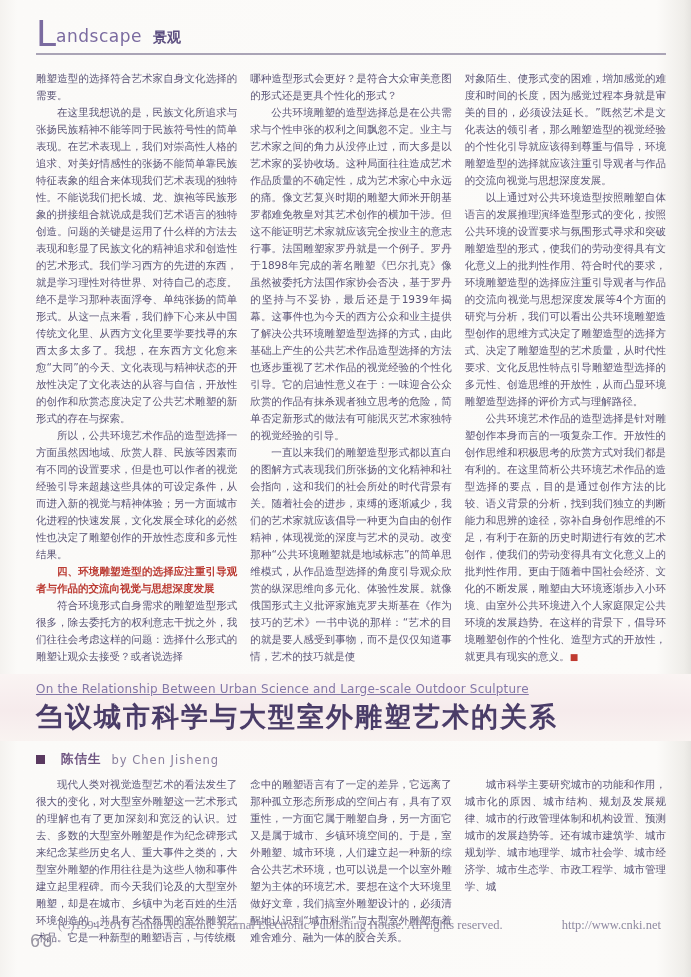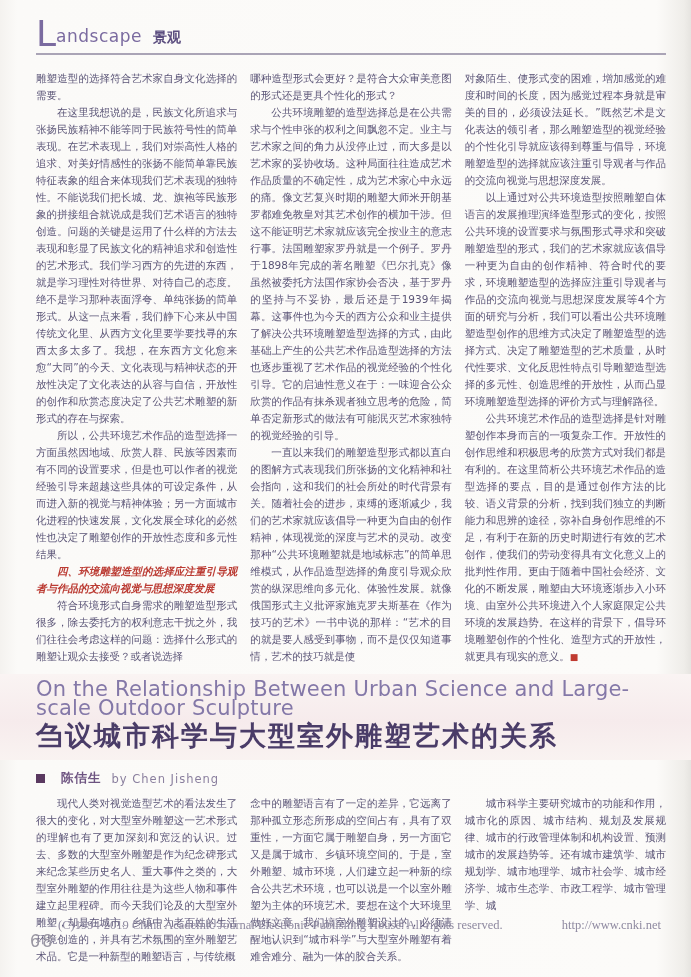--- a/index.html
+++ b/index.html
@@ -24,31 +24,31 @@
   .header-rule{border:0;border-top:2px solid #aaa4b6;margin:5px 0 0 0;}
 
   
   .cols{display:flex;gap:13px;margin-top:15px;}
   .col{flex:1 1 0;min-width:0;}
   .col p{
     margin:0;font-size:10.5px;line-height:17px;color:#5b5577;
     text-align:justify;word-break:break-all;
   }
   .col p.ind{text-indent:2em;}
-  .col p.heading-red{color:#bb3b33;font-weight:bold;text-indent:2em;font-style:italic;}
+  .col p.heading-red{color:#bb3b33;font-weight:bold;text-indent:2em;}
   .top-sec{height:594px;overflow:hidden;}
   .bottom-sec{height:168px;overflow:hidden;}
   .endmark{color:#c03a30;font-size:9px;}
 
   
   .title-band{
     margin:10px -28px 0 -36px;padding:6px 28px 8px 36px;
     background:linear-gradient(180deg,#faf4f3 0,#f6ebec 55%,#f9f3f1 100%);
   }
-  .title-en{color:#8478a8;font-size:21px;line-height:19px;letter-spacing:.2px;}
+  .title-en{color:#8478a8;font-size:12px;line-height:19px;letter-spacing:.2px;text-decoration:underline;}
   .title-cn{color:#4a3c68;font-size:27px;line-height:32px;font-weight:bold;letter-spacing:2px;margin-top:2px;}
   .author-row{display:flex;align-items:center;margin-top:10px;}
   .author-square{width:9px;height:9px;background:#5a3960;margin-right:8px;}
   .author-name{color:#6d5380;font-size:12.5px;font-weight:bold;letter-spacing:1px;padding-left:8px;}
   .author-by{color:#8a7f9e;font-size:11.5px;margin-left:10px;letter-spacing:1px;}
 
   
   .footer-line{
     position:absolute;left:58px;right:30px;bottom:44px;
     font-family:"Liberation Serif","DejaVu Serif",serif;
@@ -81,21 +81,21 @@
         <p class="heading-red">四、环境雕塑造型的选择应注重引导观者与作品的交流向视觉与思想深度发展</p>
         <p class="ind">符合环境形式自身需求的雕塑造型形式很多，除去委托方的权利意志干扰之外，我们往往会考虑这样的问题：选择什么形式的雕塑让观众去接受？或者说选择</p>
       </div>
       <div class="col">
         <p>哪种造型形式会更好？是符合大众审美意图的形式还是更具个性化的形式？</p>
         <p class="ind">公共环境雕塑的造型选择总是在公共需求与个性申张的权利之间飘忽不定。业主与艺术家之间的角力从没停止过，而大多是以艺术家的妥协收场。这种局面往往造成艺术作品质量的不确定性，成为艺术家心中永远的痛。像文艺复兴时期的雕塑大师米开朗基罗都难免教皇对其艺术创作的横加干涉。但这不能证明艺术家就应该完全按业主的意志行事。法国雕塑家罗丹就是一个例子。罗丹于1898年完成的著名雕塑《巴尔扎克》像虽然被委托方法国作家协会否决，基于罗丹的坚持与不妥协，最后还是于1939年揭幕。这事件也为今天的西方公众和业主提供了解决公共环境雕塑造型选择的方式，由此基础上产生的公共艺术作品造型选择的方法也逐步重视了艺术作品的视觉经验的个性化引导。它的启迪性意义在于：一味迎合公众欣赏的作品有抹杀观者独立思考的危险，简单否定新形式的做法有可能泯灭艺术家独特的视觉经验的引导。</p>
         <p class="ind">一直以来我们的雕塑造型形式都以直白的图解方式表现我们所张扬的文化精神和社会指向，这和我们的社会所处的时代背景有关。随着社会的进步，束缚的逐渐减少，我们的艺术家就应该倡导一种更为自由的创作精神，体现视觉的深度与艺术的灵动。改变那种“公共环境雕塑就是地域标志”的简单思维模式，从作品造型选择的角度引导观众欣赏的纵深思维向多元化、体验性发展。就像俄国形式主义批评家施克罗夫斯基在《作为技巧的艺术》一书中说的那样：“艺术的目的就是要人感受到事物，而不是仅仅知道事情，艺术的技巧就是使</p>
       </div>
       <div class="col">
         <p>对象陌生、使形式变的困难，增加感觉的难度和时间的长度，因为感觉过程本身就是审美的目的，必须设法延长。”既然艺术是文化表达的领引者，那么雕塑造型的视觉经验的个性化引导就应该得到尊重与倡导，环境雕塑造型的选择就应该注重引导观者与作品的交流向视觉与思想深度发展。</p>
-        <p class="ind">以上通过对公共环境造型按照雕塑自体语言的发展推理演绎造型形式的变化，按照公共环境的设置要求与氛围形式寻求和突破雕塑造型的形式，我们的艺术家就应该倡导一种更为自由的创作精神、符合时代的要求，环境雕塑造型的选择应注重引导观者与作品的交流向视觉与思想深度发展等4个方面的研究与分析，我们可以看出公共环境雕塑造型创作的思维方式决定了雕塑造型的选择方式、决定了雕塑造型的艺术质量，从时代性要求、文化反思性特点引导雕塑造型选择的多元性、创造思维的开放性，从而凸显环境雕塑造型选择的评价方式与理解路径。</p>
+        <p class="ind">以上通过对公共环境造型按照雕塑自体语言的发展推理演绎造型形式的变化，按照公共环境的设置要求与氛围形式寻求和突破雕塑造型的形式，使我们的劳动变得具有文化意义上的批判性作用、符合时代的要求，环境雕塑造型的选择应注重引导观者与作品的交流向视觉与思想深度发展等4个方面的研究与分析，我们可以看出公共环境雕塑造型创作的思维方式决定了雕塑造型的选择方式、决定了雕塑造型的艺术质量，从时代性要求、文化反思性特点引导雕塑造型选择的多元性、创造思维的开放性，从而凸显环境雕塑造型选择的评价方式与理解路径。</p>
         <p class="ind"><span>公共环境艺术作品的造型选择是针对雕塑创作本身而言的一项复杂工作。开放性的创作思维和积极思考的欣赏方式对我们都是有利的。在这里简析公共环境艺术作品的造型选择的要点，目的是通过创作方法的比较、语义背景的分析，找到我们独立的判断能力和思辨的途径，弥补自身创作思维的不足，有利于在新的历史时期进行有效的艺术创作，使我们的劳动变得具有文化意义上的批判性作用。更由于随着中国社会经济、文化的不断发展，雕塑由大环境逐渐步入小环境、由室外公共环境进入个人家庭限定公共环境的发展趋势。在这样的背景下，倡导环境雕塑创作的个性化、造型方式的开放性，就更具有现实的意义。</span><span class="endmark">■</span></p>
       </div>
     </div>
 
     <div class="title-band">
       <div class="title-en">On the Relationship Between Urban Science and Large-scale Outdoor Sculpture</div>
       <div class="title-cn">刍议城市科学与大型室外雕塑艺术的关系</div>
     </div>
 
     <div class="author-row">

